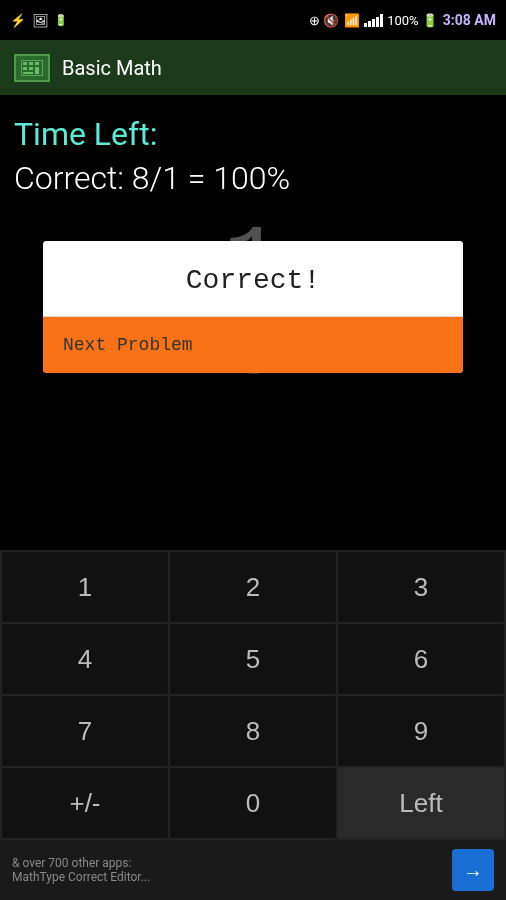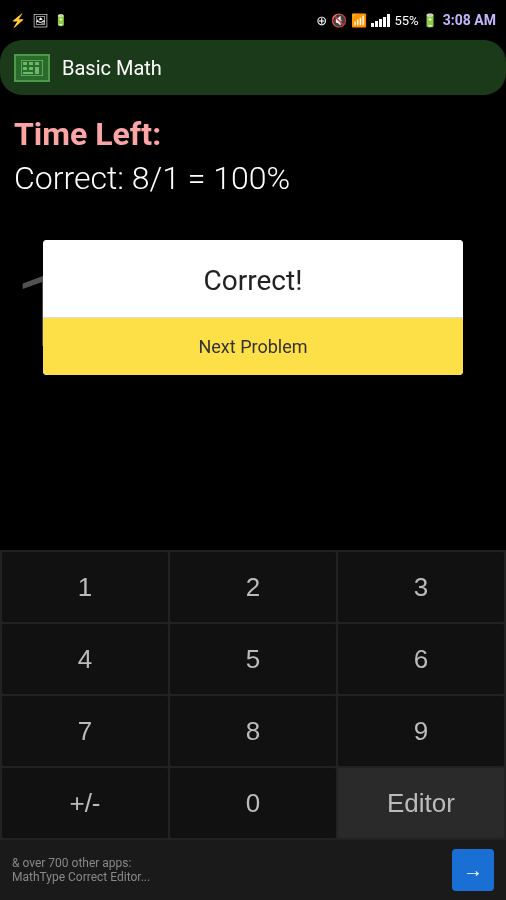--- a/index.html
+++ b/index.html
@@ -38,21 +38,20 @@
 
     
     .app-bar {
       width: 100%;
       height: 55px;
       background: #1a3a1a;
       display: flex;
       align-items: center;
       padding: 0 14px;
       gap: 12px;
-      border-radius: 22px;
     }
     .app-icon {
       width: 36px;
       height: 28px;
       background: #2a6a2a;
       border: 2px solid #4a9a4a;
       display: flex;
       align-items: center;
       justify-content: center;
     }
@@ -63,40 +62,41 @@
     }
 
     
     .main-content {
       width: 100%;
       background: #000;
       padding: 20px 14px 10px 14px;
       position: relative;
     }
     .time-left {
-      color: #fca5a5;
+      color: #5eead4;
       font-size: 32px;
-      font-weight: 700;
+      font-weight: 400;
       margin-bottom: 6px;
     }
     .correct-text {
       color: #fff;
       font-size: 32px;
       font-weight: 300;
       margin-bottom: 10px;
     }
 
     
     .number-display {
       width: 100%;
       display: flex;
-      flex-direction: row;
+      flex-direction: column;
       align-items: center;
       position: relative;
       min-height: 200px;
+      font-family: Liberation Mono, monospace;
     }
     .big-number-1 {
       color: #888;
       font-size: 100px;
       font-weight: 300;
       line-height: 1;
       margin-top: 10px;
     }
     .big-number-2 {
       color: #555;
@@ -132,25 +132,24 @@
       color: #222;
       font-weight: 400;
       background: #fff;
     }
     .dialog-divider {
       height: 1px;
       background: #ddd;
     }
     .dialog-button {
       padding: 18px 20px;
-      text-align: center;
       font-size: 18px;
       color: #333;
       cursor: pointer;
-      background: #fde047;
+      background: #f97316;
     }
 
     
     .keypad-area {
       position: absolute;
       bottom: 60px;
       left: 0;
       width: 100%;
     }
 
@@ -234,21 +233,21 @@
     <span>⊕</span>
     <span>🔇</span>
     <span>📶</span>
     <div class="signal-bars">
       <div class="bar" style="height:4px"></div>
       <div class="bar" style="height:6px"></div>
       <div class="bar" style="height:8px"></div>
       <div class="bar" style="height:10px"></div>
       <div class="bar" style="height:13px"></div>
     </div>
-    <span style="color:#fff;font-size:13px">55%</span>
+    <span style="color:#fff;font-size:13px">100%</span>
     <span>🔋</span>
     <span style="color:#c4b5fd;font-size:14px;font-weight:bold">3:08 AM</span>
   </div>
 </div>
 
 <div class="app-bar">
   <div class="app-icon">
     <svg width="22" height="16" viewBox="0 0 22 16">
       <rect x="0" y="0" width="22" height="16" fill="#2a6a2a" stroke="#6aba6a" stroke-width="1.5"></rect>
       <rect x="2" y="2" width="4" height="3" fill="#6aba6a" rx="0.5"></rect>
@@ -291,21 +290,21 @@
     <button class="key-btn">4</button>
     <button class="key-btn">5</button>
     <button class="key-btn">6</button>
 
     <button class="key-btn">7</button>
     <button class="key-btn">8</button>
     <button class="key-btn">9</button>
 
     <button class="key-btn">+/-</button>
     <button class="key-btn">0</button>
-    <button class="key-btn clear-btn">Editor</button>
+    <button class="key-btn clear-btn">Left</button>
   </div>
 </div>
 
 <div class="bottom-banner">
   <div>
     <div class="banner-text">&amp; over 700 other apps:</div>
     <div class="banner-text">MathType Correct Editor...</div>
   </div>
   <div class="banner-arrow-btn">
     <span class="arrow-right">→</span>

